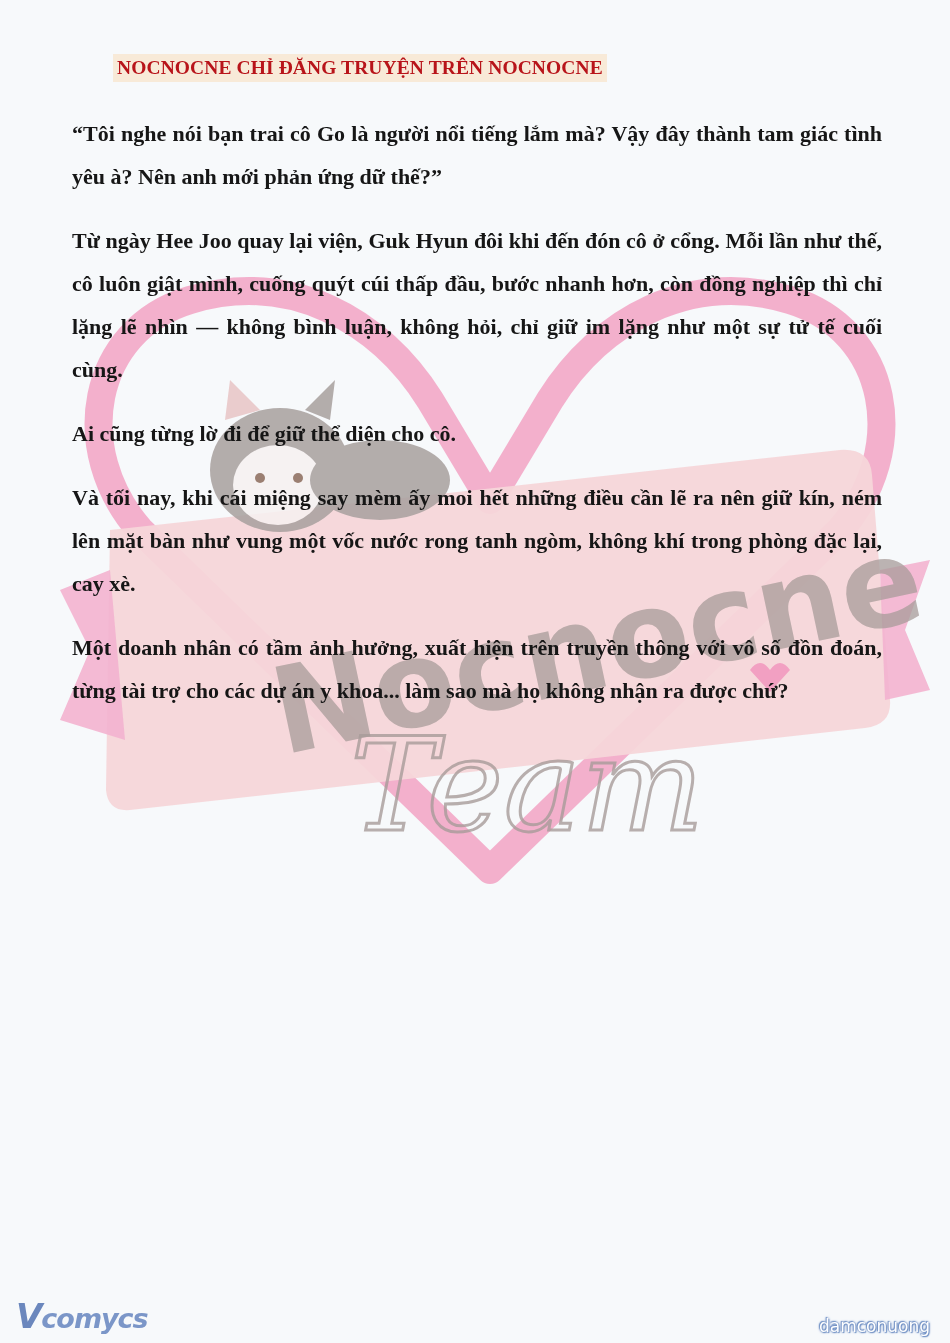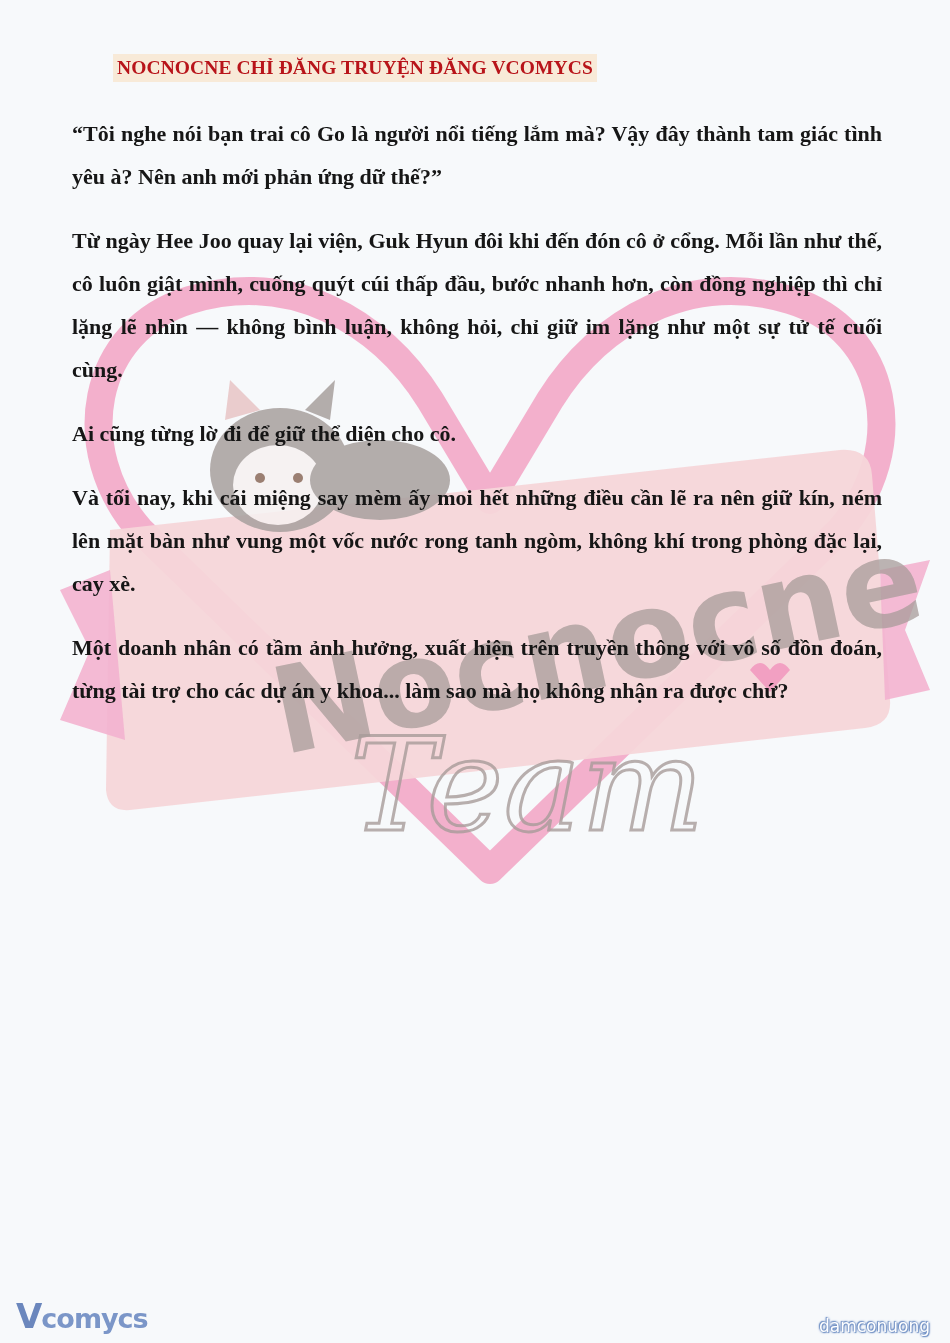--- a/index.html
+++ b/index.html
@@ -48,20 +48,21 @@
     }
     .story p {
       margin: 0 0 21px 0;
       text-align: justify;
     }
     .footer-logo {
       position: absolute;
       left: 16px;
       top: 1296px;
       font-family: "DejaVu Sans", sans-serif;
+      font-style: italic;
       font-weight: bold;
       font-size: 27px;
       letter-spacing: -1px;
       color: #7b96c8;
       z-index: 2;
       text-align: right;
     }
     .footer-logo .v { font-size: 34px; color: #6b87bd; }
     .footer-credit {
       position: absolute;
@@ -96,21 +97,21 @@
       <circle cx="248" cy="208" r="5" fill="#8b6a5b"></circle>
       <ellipse cx="330" cy="210" rx="70" ry="40" fill="#a8a09e"></ellipse>
     </g>
 
     <text x="220" y="440" transform="rotate(-12 440 400)" font-family="DejaVu Sans, sans-serif" font-weight="bold" font-size="120" fill="#a89c9a" opacity="0.75">Nocnocne</text>
 
     <text x="300" y="560" font-family="DejaVu Serif, serif" font-style="italic" font-size="130" fill="none" stroke="#a89c9a" stroke-width="3" opacity="0.8">Team</text>
     <path d="M700 400 q10 -14 20 0 q10 -14 20 0 l-20 22 z" fill="#f2a0c2"></path>
   </svg>
 
-  <div class="header-banner">NOCNOCNE CHỈ ĐĂNG TRUYỆN ĐĂNG VCOMYCS</div>
+  <div class="header-banner">NOCNOCNE CHỈ ĐĂNG TRUYỆN TRÊN NOCNOCNE</div>
 
   <div class="story">
     <p>“Tôi nghe nói bạn trai cô Go là người nổi tiếng lắm mà? Vậy đây thành tam giác tình yêu à? Nên anh mới phản ứng dữ thế?”</p>
     <p>Từ ngày Hee Joo quay lại viện, Guk Hyun đôi khi đến đón cô ở cổng. Mỗi lần như thế, cô luôn giật mình, cuống quýt cúi thấp đầu, bước nhanh hơn, còn đồng nghiệp thì chỉ lặng lẽ nhìn — không bình luận, không hỏi, chỉ giữ im lặng như một sự tử tế cuối cùng.</p>
     <p>Ai cũng từng lờ đi để giữ thể diện cho cô.</p>
     <p>Và tối nay, khi cái miệng say mèm ấy moi hết những điều cần lẽ ra nên giữ kín, ném lên mặt bàn như vung một vốc nước rong tanh ngòm, không khí trong phòng đặc lại, cay xè.</p>
     <p>Một doanh nhân có tầm ảnh hưởng, xuất hiện trên truyền thông với vô số đồn đoán, từng tài trợ cho các dự án y khoa... làm sao mà họ không nhận ra được chứ?</p>
   </div>
 
   <div class="footer-logo"><span class="v">V</span><span>comycs</span></div>

